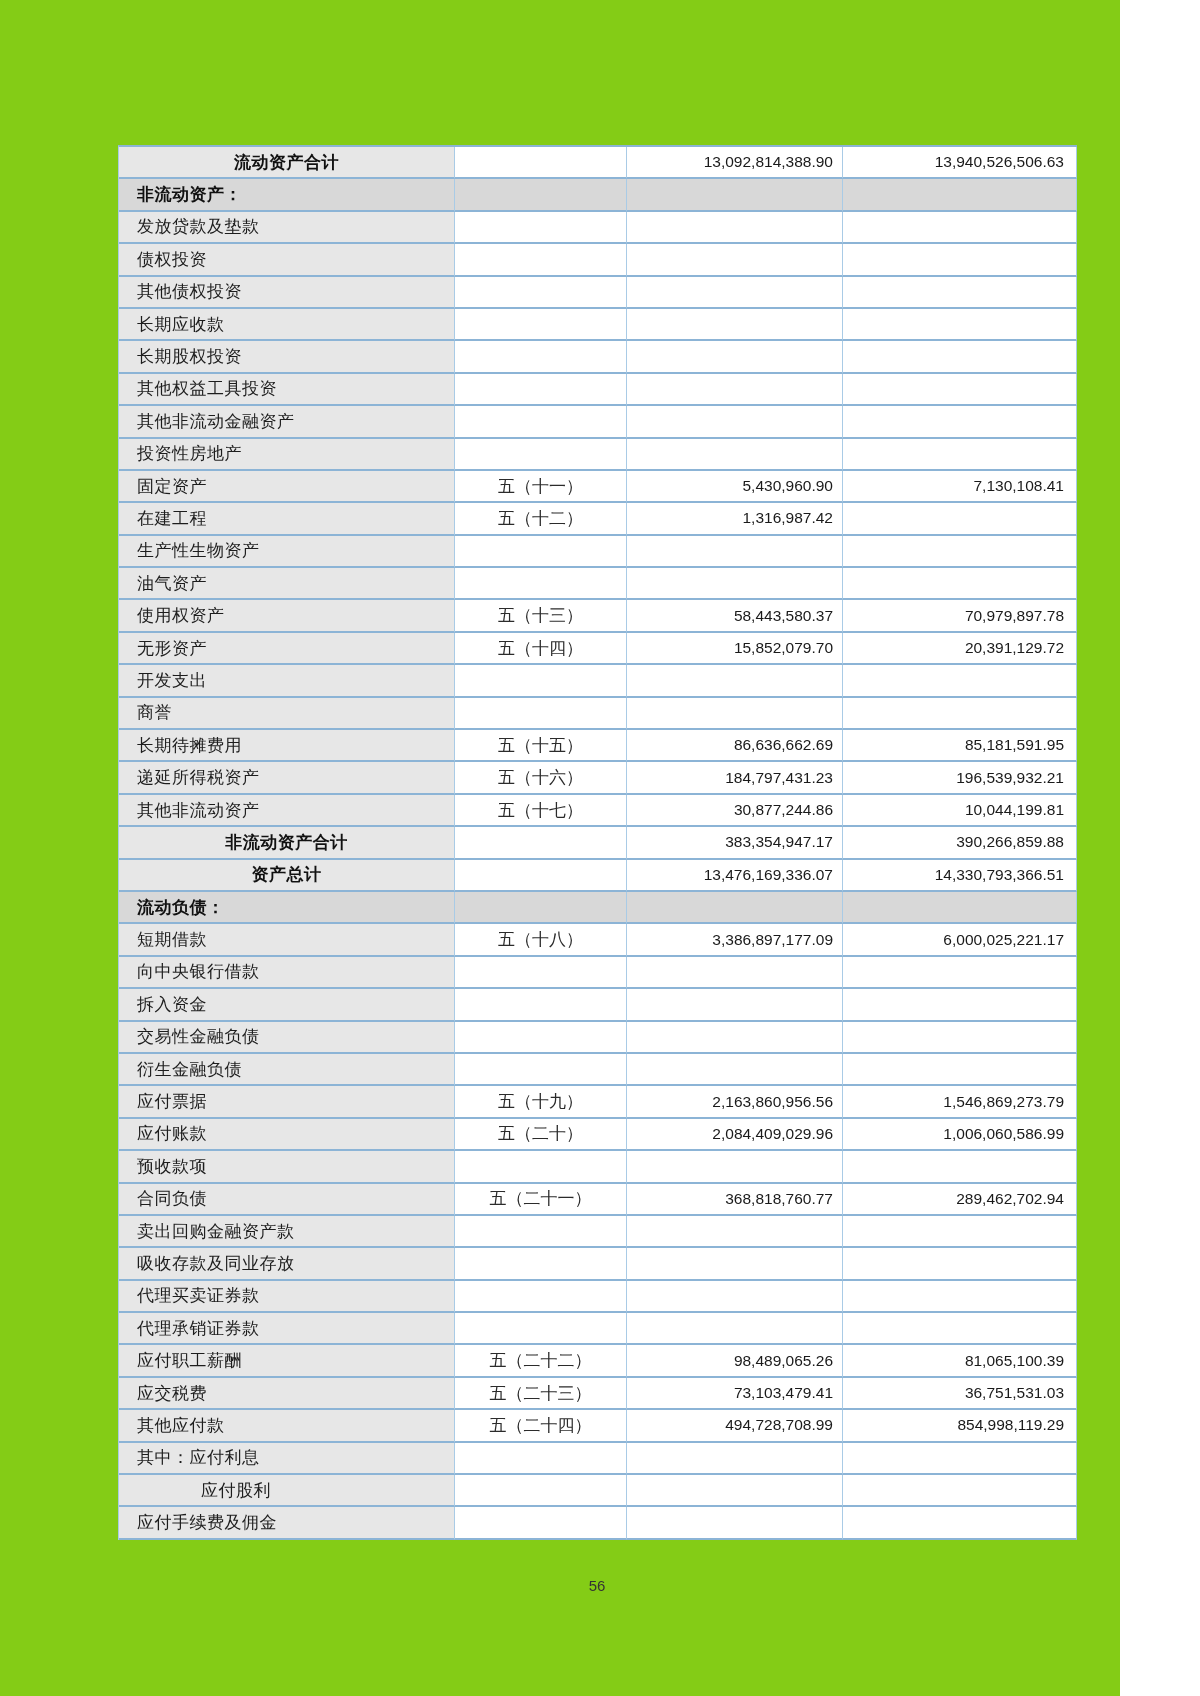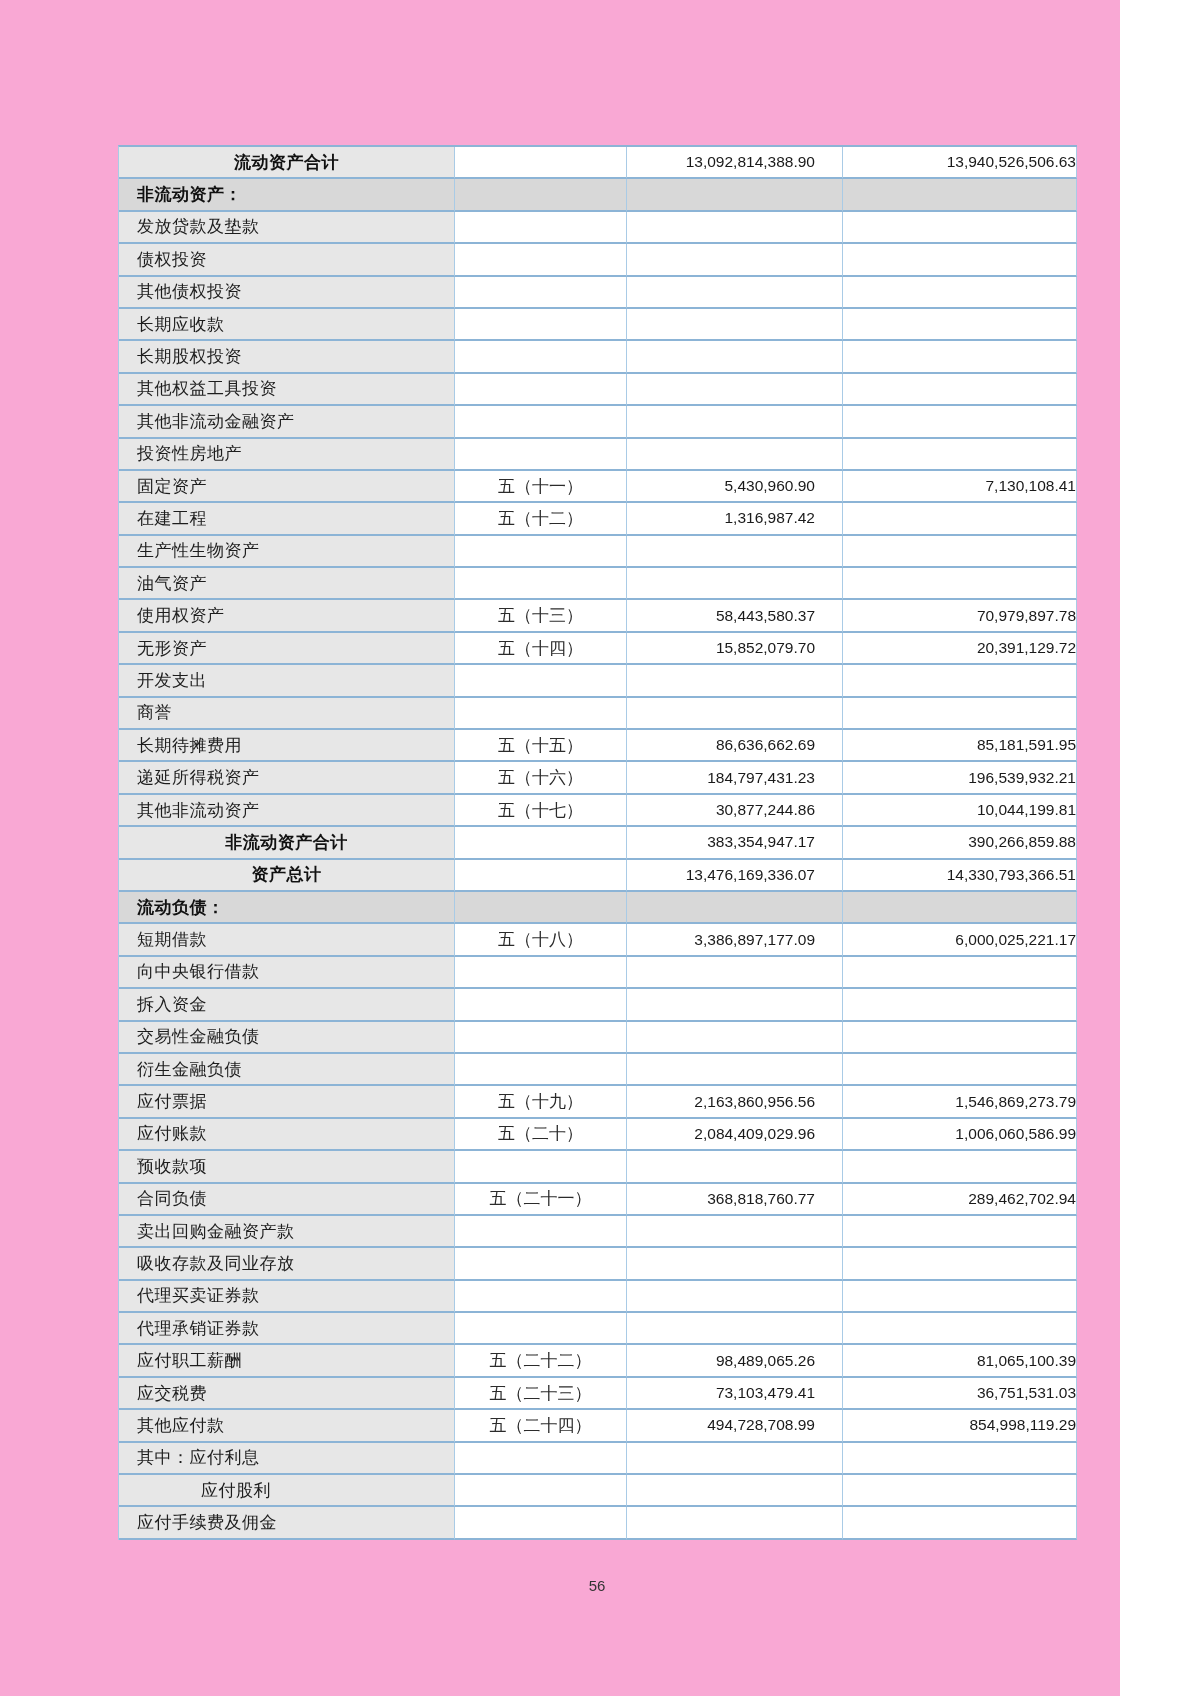--- a/index.html
+++ b/index.html
@@ -4,21 +4,21 @@
 <style>
   html, body {
     margin: 0;
     padding: 0;
     background: #ffffff;
   }
   .page {
     position: relative;
     width: 1120px;
     height: 1696px;
-    background: #f9a8d4;
+    background: #84cc16;
     overflow: hidden;
     font-family: "Liberation Serif", "DejaVu Serif", serif;
   }
   .sheet-wrap {
     position: absolute;
     left: 118px;
     top: 145px;
     width: 958px;
   }
   table.balance {
@@ -59,22 +59,22 @@
     font-size: 17px;
     color: #2b2b2b;
   }
   
   td.col-current, td.col-prior {
     text-align: right;
     font-family: "Liberation Sans", "DejaVu Sans", sans-serif;
     font-size: 15.5px;
     color: #1a1a1a;
   }
-  td.col-current { padding-right: 27px; }
-  td.col-prior   { }
+  td.col-current { padding-right: 9px; }
+  td.col-prior   { padding-right: 12px; }
 
   
   tr.row-section td { background: var(--section-bg, #D8D8D8); }
   tr.row-section td.col-item {
     font-weight: bold;
     color: #111111;
   }
 
   
   tr.row-total td.col-item {

